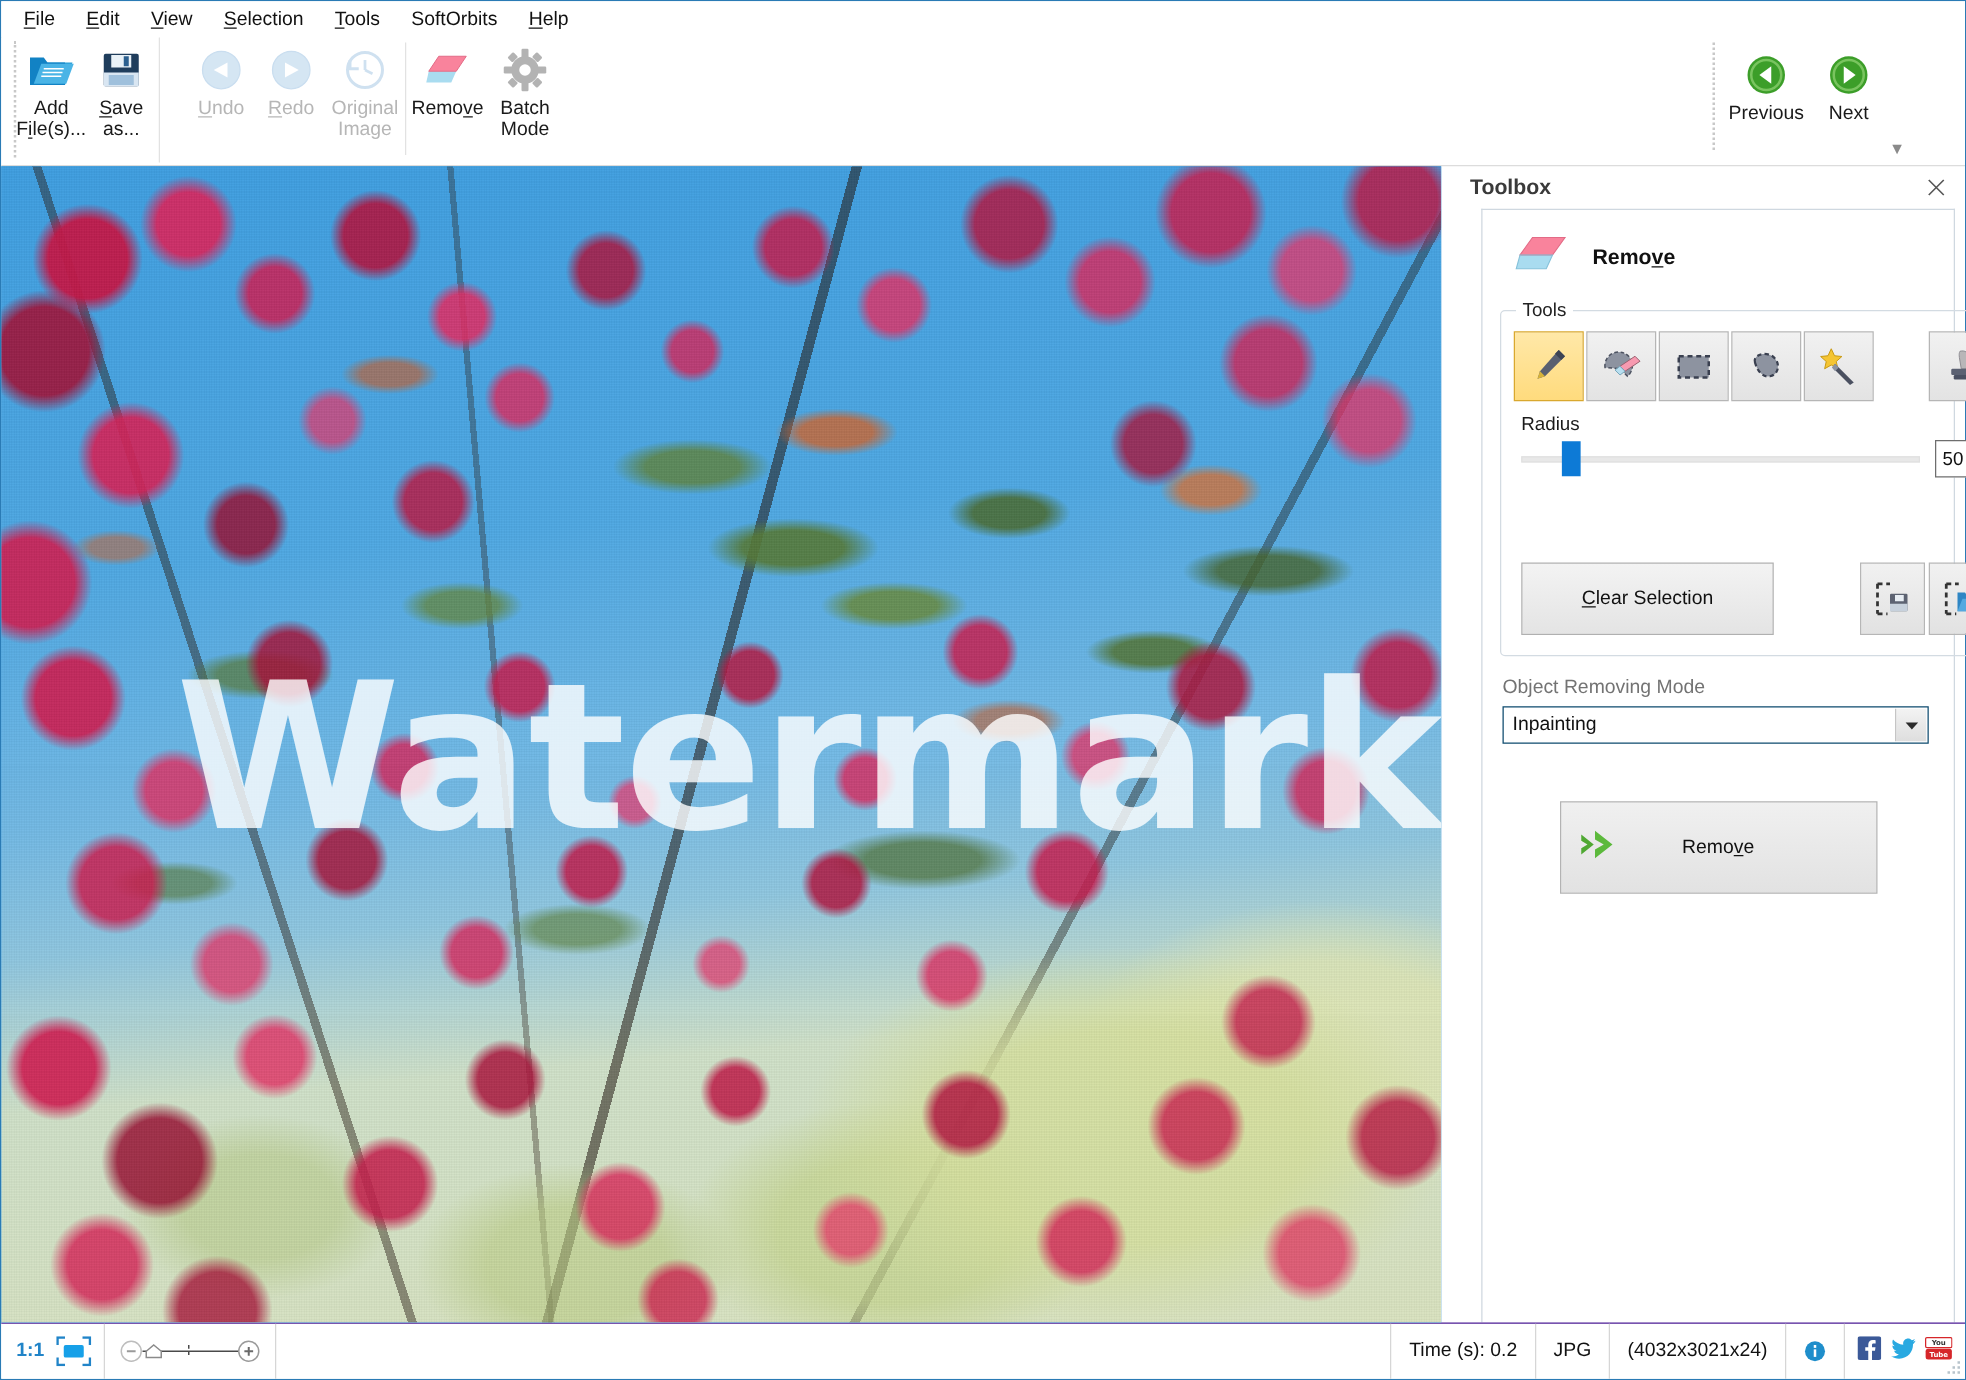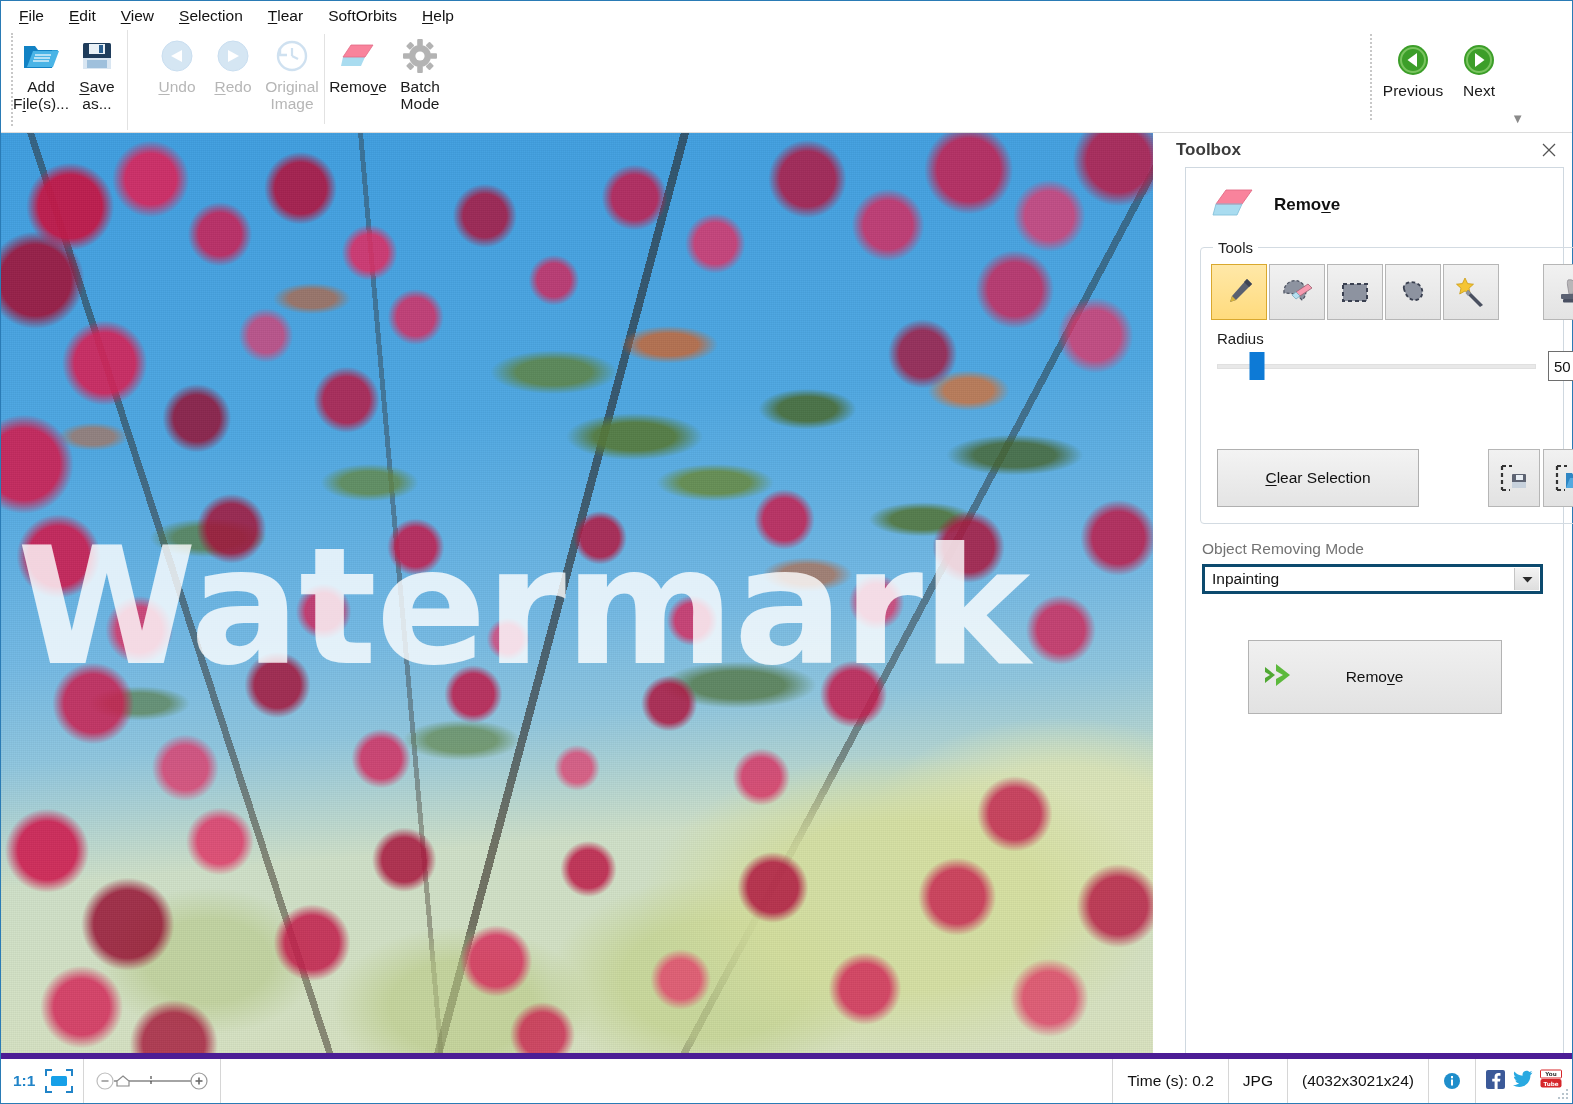--- a/index.html
+++ b/index.html
@@ -302,21 +302,21 @@
   .grain {
     background-image:
       repeating-linear-gradient(0deg, rgba(0,0,0,.035) 0 1px, rgba(255,255,255,.02) 1px 2px),
       repeating-linear-gradient(90deg, rgba(0,0,0,.025) 0 1px, rgba(255,255,255,.015) 1px 2px);
     opacity: .75;
   }
   .watermark {
     position: absolute;
     left: 16px; right: 0;
     top: 392px;
-    text-align: left;
+    text-align: right;
     font-family: "DejaVu Sans", sans-serif;
     font-weight: bold;
     font-size: 163px;
     line-height: 1;
     letter-spacing: -1px;
     color: rgba(255,255,255,.80);
     user-select: none;
     pointer-events: none;
   }
 
@@ -465,21 +465,21 @@
   }
 
   .orm-label {
     font-size: 15.5px; color: #737373;
     margin: 14px 0 6px 4px;
   }
   .orm-select {
     position: relative;
     height: 30px;
     margin: 0 8px 0 4px;
-    border: 3px solid #0c4a6e;
+    border: 1px solid #0c4a6e;
     background: #fff;
     display: flex; align-items: center;
     box-sizing: border-box;
   }
   .orm-select .val {
     font-size: 15.5px; color: #111;
     padding-left: 7px;
   }
   .orm-arrow {
     position: absolute;
@@ -508,21 +508,21 @@
   }
   .remove-btn .lbl u { text-decoration: underline; text-underline-offset: 2px; }
 
   
   .statusbar {
     height: 44px;
     flex: 0 0 auto;
     display: flex;
     align-items: stretch;
     background: #ffffff;
-    border-top: 6px solid #4c1d95;
+    border-top: 1px solid #4c1d95;
     font-size: 15.5px;
     color: #111;
   }
   .sb-cell {
     display: flex; align-items: center;
     padding: 0 10px;
     border-right: 1px solid #d6d6d6;
     white-space: nowrap;
   }
   .sb-zoomratio { padding: 0 8px 0 12px; color: #2184c8; font-weight: bold; border-right: none;}
@@ -546,21 +546,21 @@
 <body>
 
 <div class="app">
 
 
   <div class="menubar">
     <div class="menu-item"><u>F</u><span>ile</span></div>
     <div class="menu-item"><u>E</u><span>dit</span></div>
     <div class="menu-item"><u>V</u><span>iew</span></div>
     <div class="menu-item"><u>S</u><span>election</span></div>
-    <div class="menu-item"><u>T</u><span>lear</span></div>
+    <div class="menu-item"><u>T</u><span>ools</span></div>
     <div class="menu-item">SoftOrbits</div>
     <div class="menu-item"><u>H</u><span>elp</span></div>
   </div>
 
   <div class="ribbon">
 
     <div class="rb-group dotted-left" style="margin-left:10px;">
       <div class="rb-btn">
         <div class="rb-ico">
           <svg width="40" height="34" viewBox="0 0 40 34">

